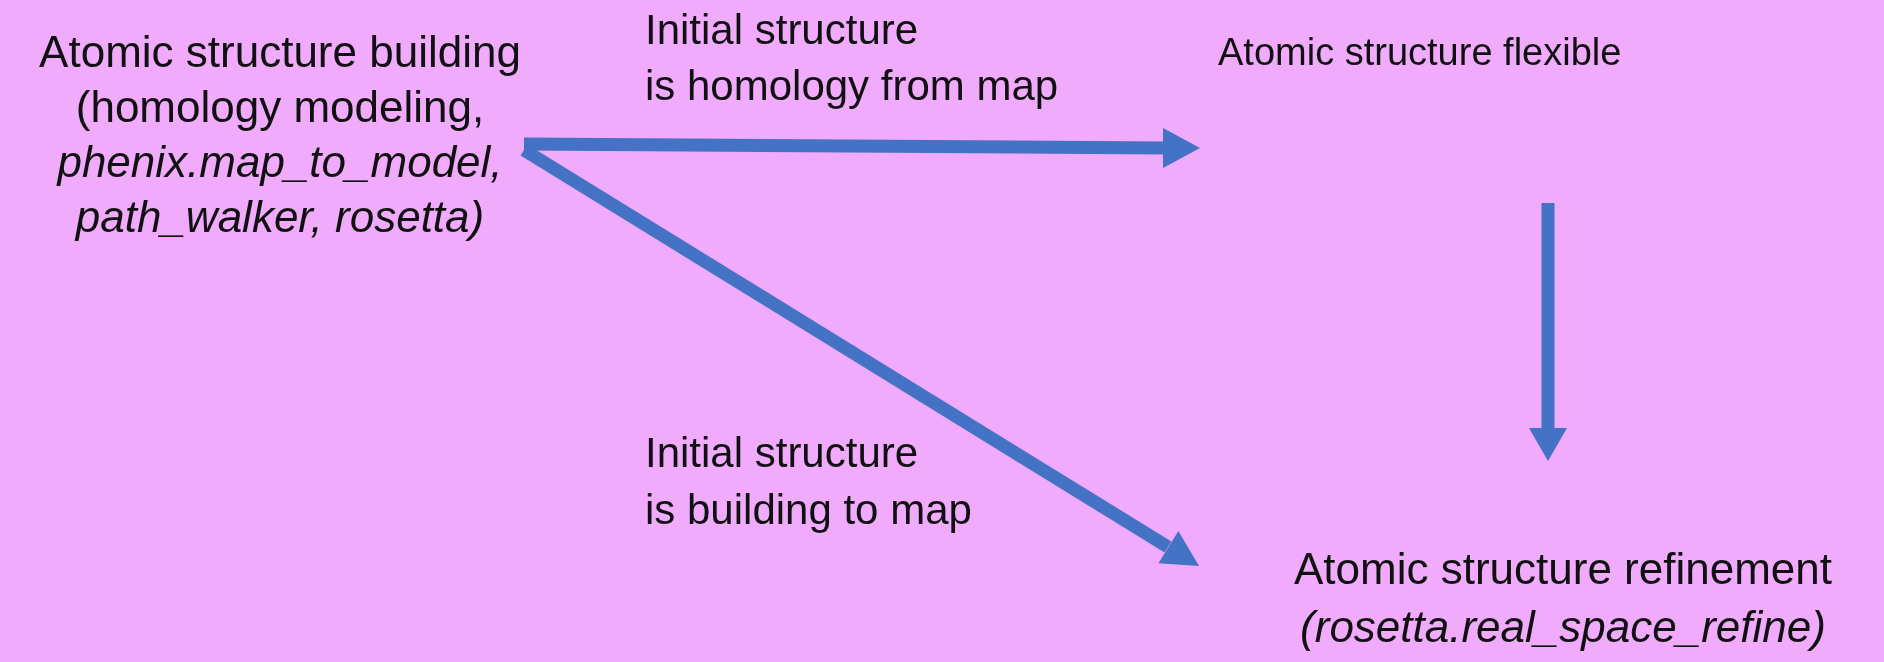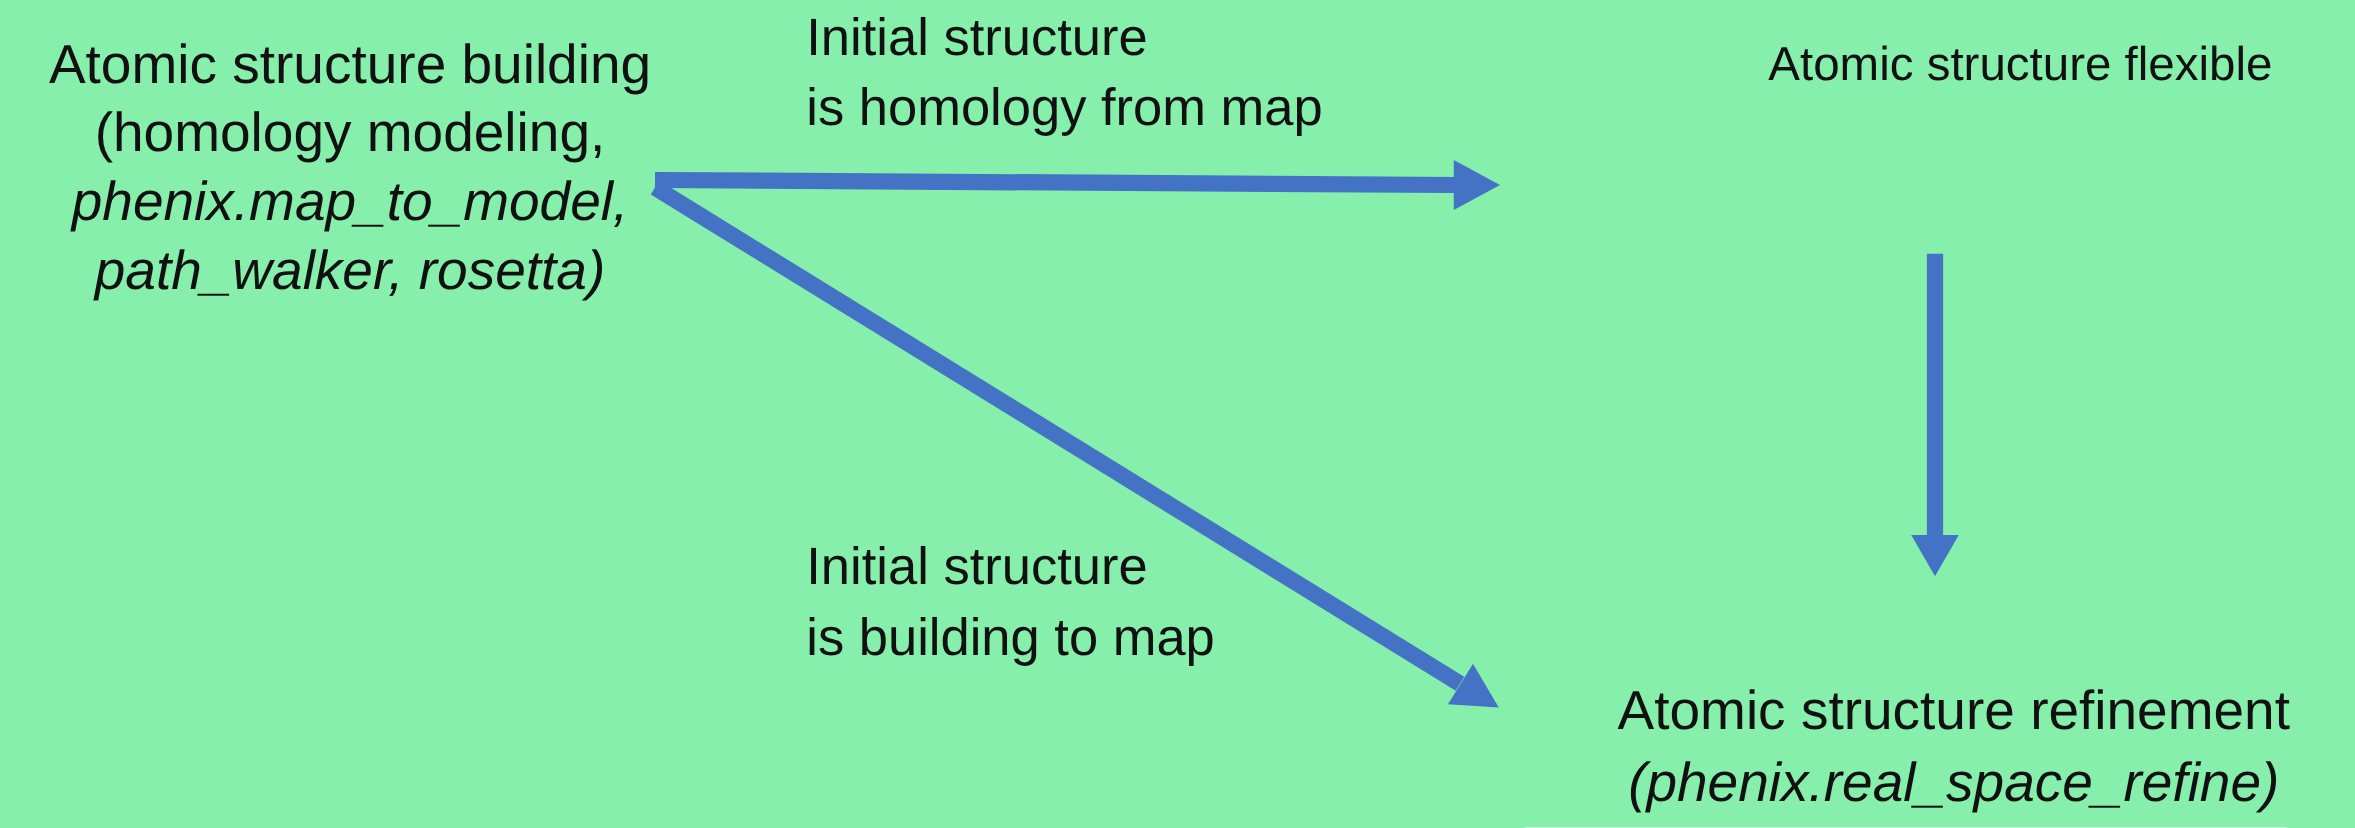--- a/index.html
+++ b/index.html
@@ -1,39 +1,39 @@
 <!DOCTYPE html>
 <html><head>
 <meta charset="utf-8">
 <style>
   html, body { margin: 0; padding: 0; background: #ffffff; }
   .canvas {
     position: relative;
     width: 1884px;
     height: 662px;
-    background: #86efac;
+    background: #f0abfc;
     font-family: "Liberation Sans", sans-serif;
     color: #111111;
     overflow: hidden;
   }
   .node, .edge-label { position: absolute; }
   .line { white-space: nowrap; }
   .it { font-style: italic; }
 
   #node-building {
     left: -10px; top: 24px; width: 580px;
     text-align: center; font-size: 44px; line-height: 55px;
   }
   #label-different {
     left: 645px; top: 2px;
     text-align: left; font-size: 42px; line-height: 56px;
   }
   #node-fitting {
     left: 1218px; top: 26px; width: 600px;
-    text-align: right; font-size: 38px; line-height: 53px;
+    text-align: left; font-size: 38px; line-height: 53px;
   }
   #label-similar {
     left: 645px; top: 424px;
     text-align: left; font-size: 42px; line-height: 57px;
   }
   #node-refinement {
     left: 1263px; top: 540px; width: 600px;
     text-align: center; font-size: 44px; line-height: 58px;
   }
   #arrow-layer {
@@ -77,16 +77,16 @@
     <div class="line">Atomic structure flexible</div>
   </div>
 
   <div id="label-similar" class="edge-label">
     <div class="line">Initial structure</div>
     <div class="line">is building to map</div>
   </div>
 
   <div id="node-refinement" class="node">
     <div class="line">Atomic structure refinement</div>
-    <div class="line it">(phenix.real_space_refine)</div>
+    <div class="line it">(rosetta.real_space_refine)</div>
   </div>
 
 </div>
 
 </body></html>

